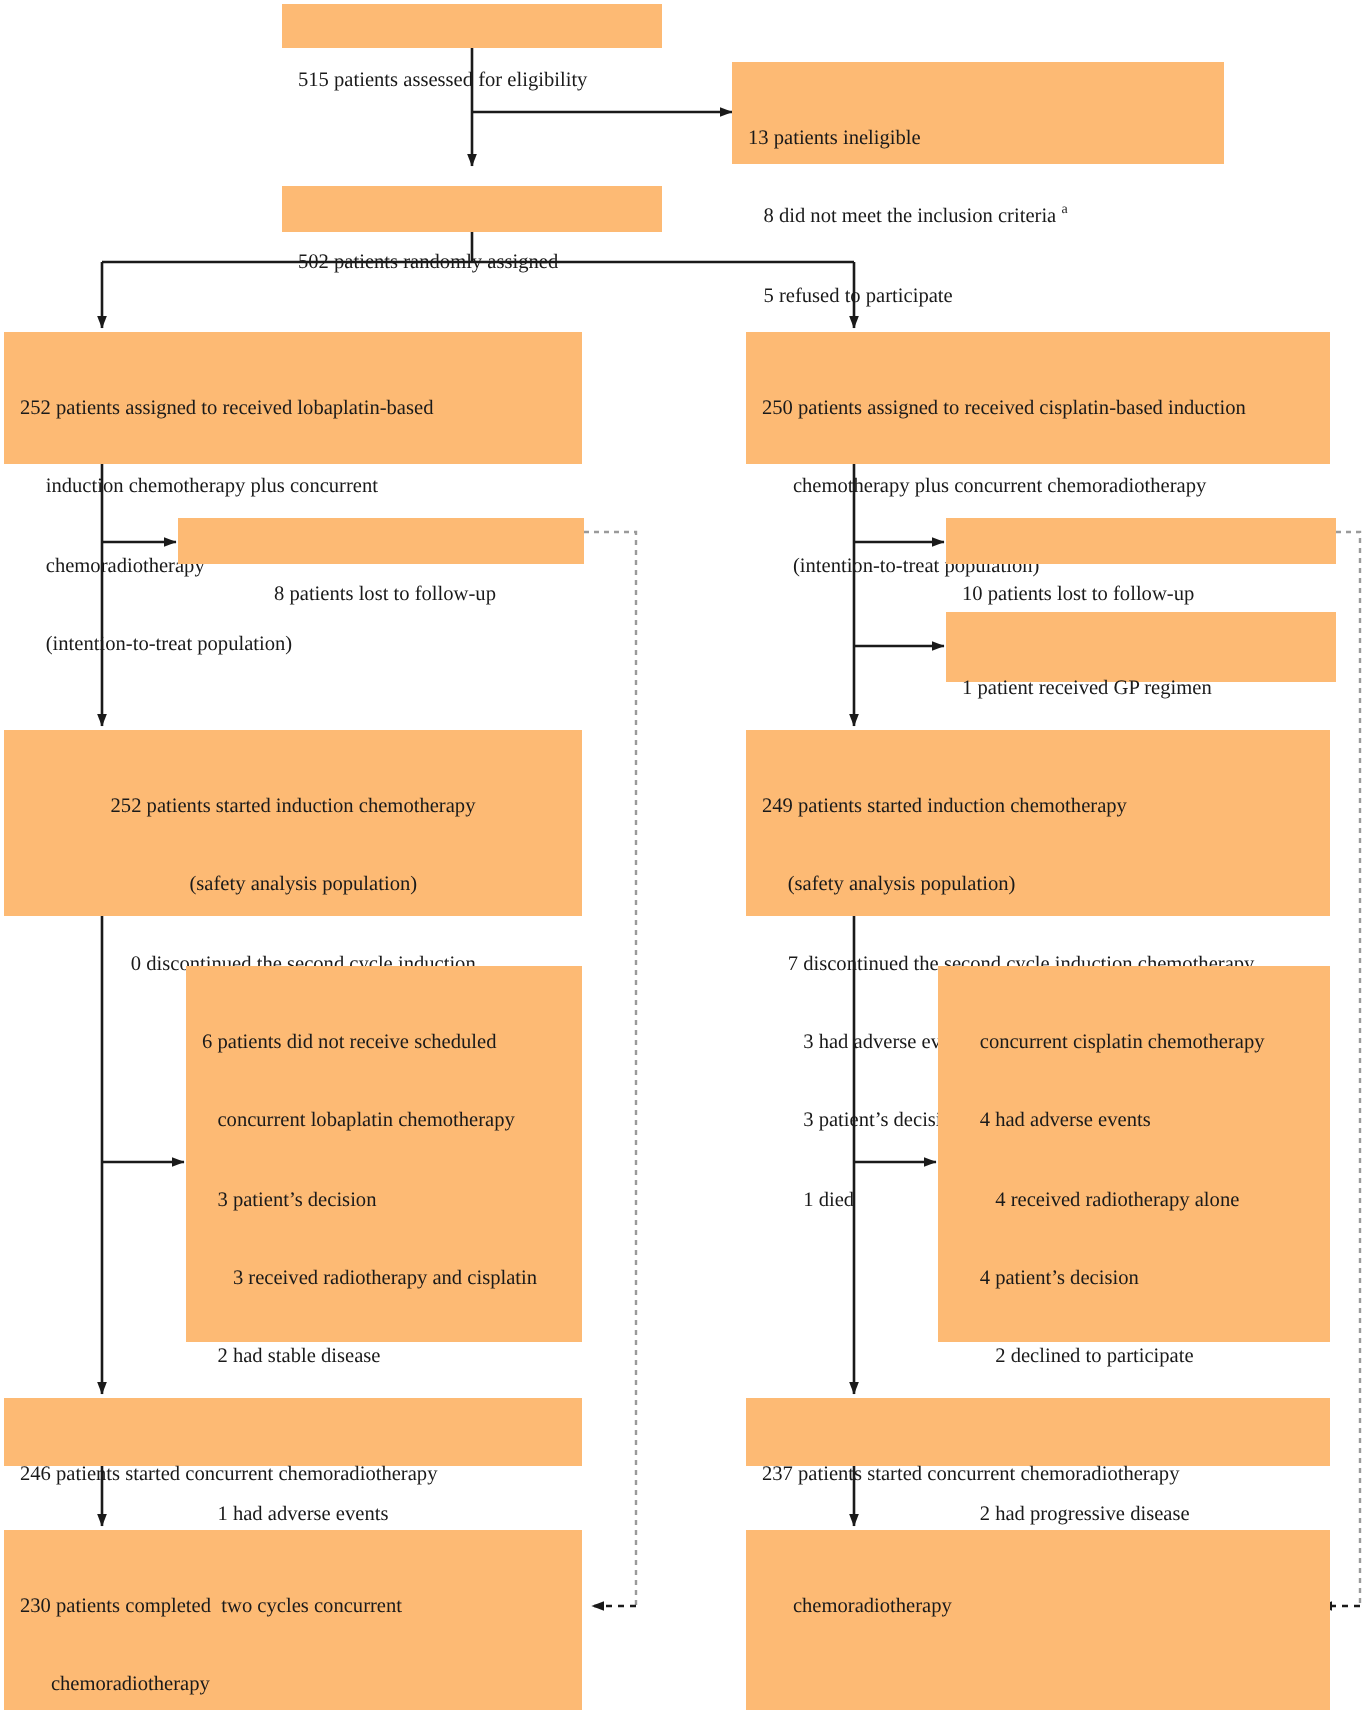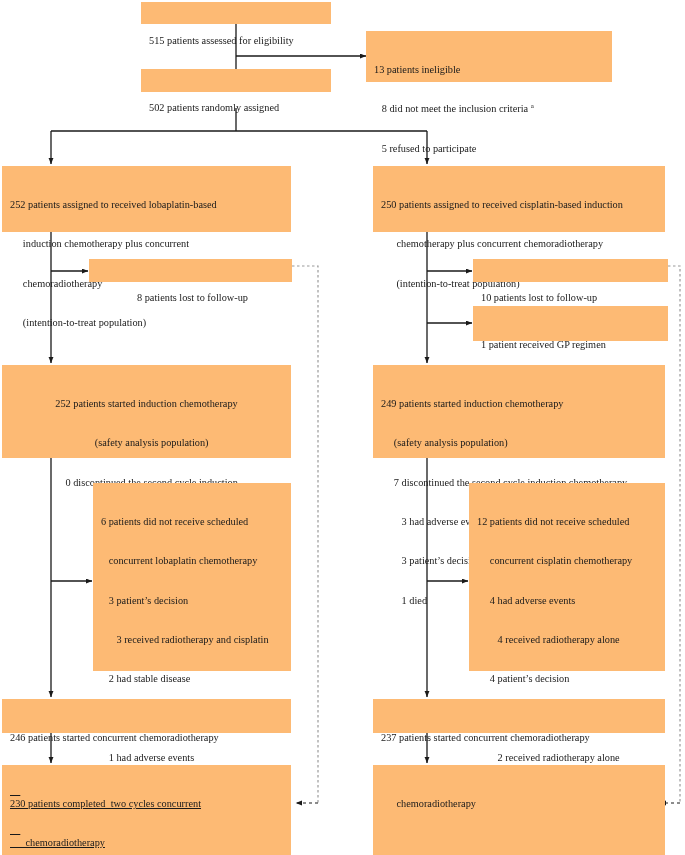--- a/index.html
+++ b/index.html
@@ -106,21 +106,21 @@
   <div class="box" style="left:141px; top:2px; width:190px; height:22px;">
     <span class="ln">515 patients assessed for eligibility</span>
   </div>
 
   <div class="box" style="left:366px; top:31px; width:246px; height:51px;">
     <span class="ln">13 patients ineligible</span>
     <span class="ln"><span>   8 did not meet the inclusion criteria </span><sup>a</sup></span>
     <span class="ln">   5 refused to participate</span>
   </div>
 
-  <div class="box" style="left:141px; top:69px; width:190px; height:23px;">
+  <div class="box" style="left:141px; top:93px; width:190px; height:23px;">
     <span class="ln">502 patients randomly assigned</span>
   </div>
 
   <div class="box" style="left:2px; top:166px; width:289px; height:66px;">
     <span class="ln">252 patients assigned to received lobaplatin-based</span>
     <span class="ln">     induction chemotherapy plus concurrent</span>
     <span class="ln">     chemoradiotherapy</span>
     <span class="ln">     (intention-to-treat population)</span>
   </div>
 
@@ -164,21 +164,20 @@
     <span class="ln">   concurrent lobaplatin chemotherapy</span>
     <span class="ln">   3 patient’s decision</span>
     <span class="ln">      3 received radiotherapy and cisplatin</span>
     <span class="ln">   2 had stable disease</span>
     <span class="ln">      2 received radiotherapy and cisplatin</span>
     <span class="ln">   1 had adverse events</span>
     <span class="ln">      1 received radiotherapy alone</span>
   </div>
 
   <div class="box" style="left:469px; top:483px; width:196px; height:188px;">
-    <span class="ln">12 patients did not receive scheduled</span>
     <span class="ln">     concurrent cisplatin chemotherapy</span>
     <span class="ln">     4 had adverse events</span>
     <span class="ln">        4 received radiotherapy alone</span>
     <span class="ln">     4 patient’s decision</span>
     <span class="ln">        2 declined to participate</span>
     <span class="ln">        2 received radiotherapy alone</span>
     <span class="ln">     2 had progressive disease</span>
     <span class="ln">        2 received radiotherapy and other</span>
     
     
@@ -189,21 +188,21 @@
   <div class="box" style="left:2px; top:699px; width:289px; height:34px;">
     <span class="ln">246 patients started concurrent chemoradiotherapy</span>
     <span class="ln">      (per-protocol population)</span>
   </div>
 
   <div class="box" style="left:373px; top:699px; width:292px; height:34px;">
     <span class="ln">237 patients started concurrent chemoradiotherapy</span>
     <span class="ln">     (per-protocol population)</span>
   </div>
 
-  <div class="box" style="left:2px; top:765px; width:289px; height:90px;text-decoration:underline;">
+  <div class="box" style="left:2px; top:765px; width:289px; height:90px;">
     <span class="ln">230 patients completed  two cycles concurrent</span>
     <span class="ln">      chemoradiotherapy</span>
     
     
     
     
   </div>
 
   <div class="box" style="left:373px; top:765px; width:292px; height:90px;">
     <span class="ln">      chemoradiotherapy</span>

